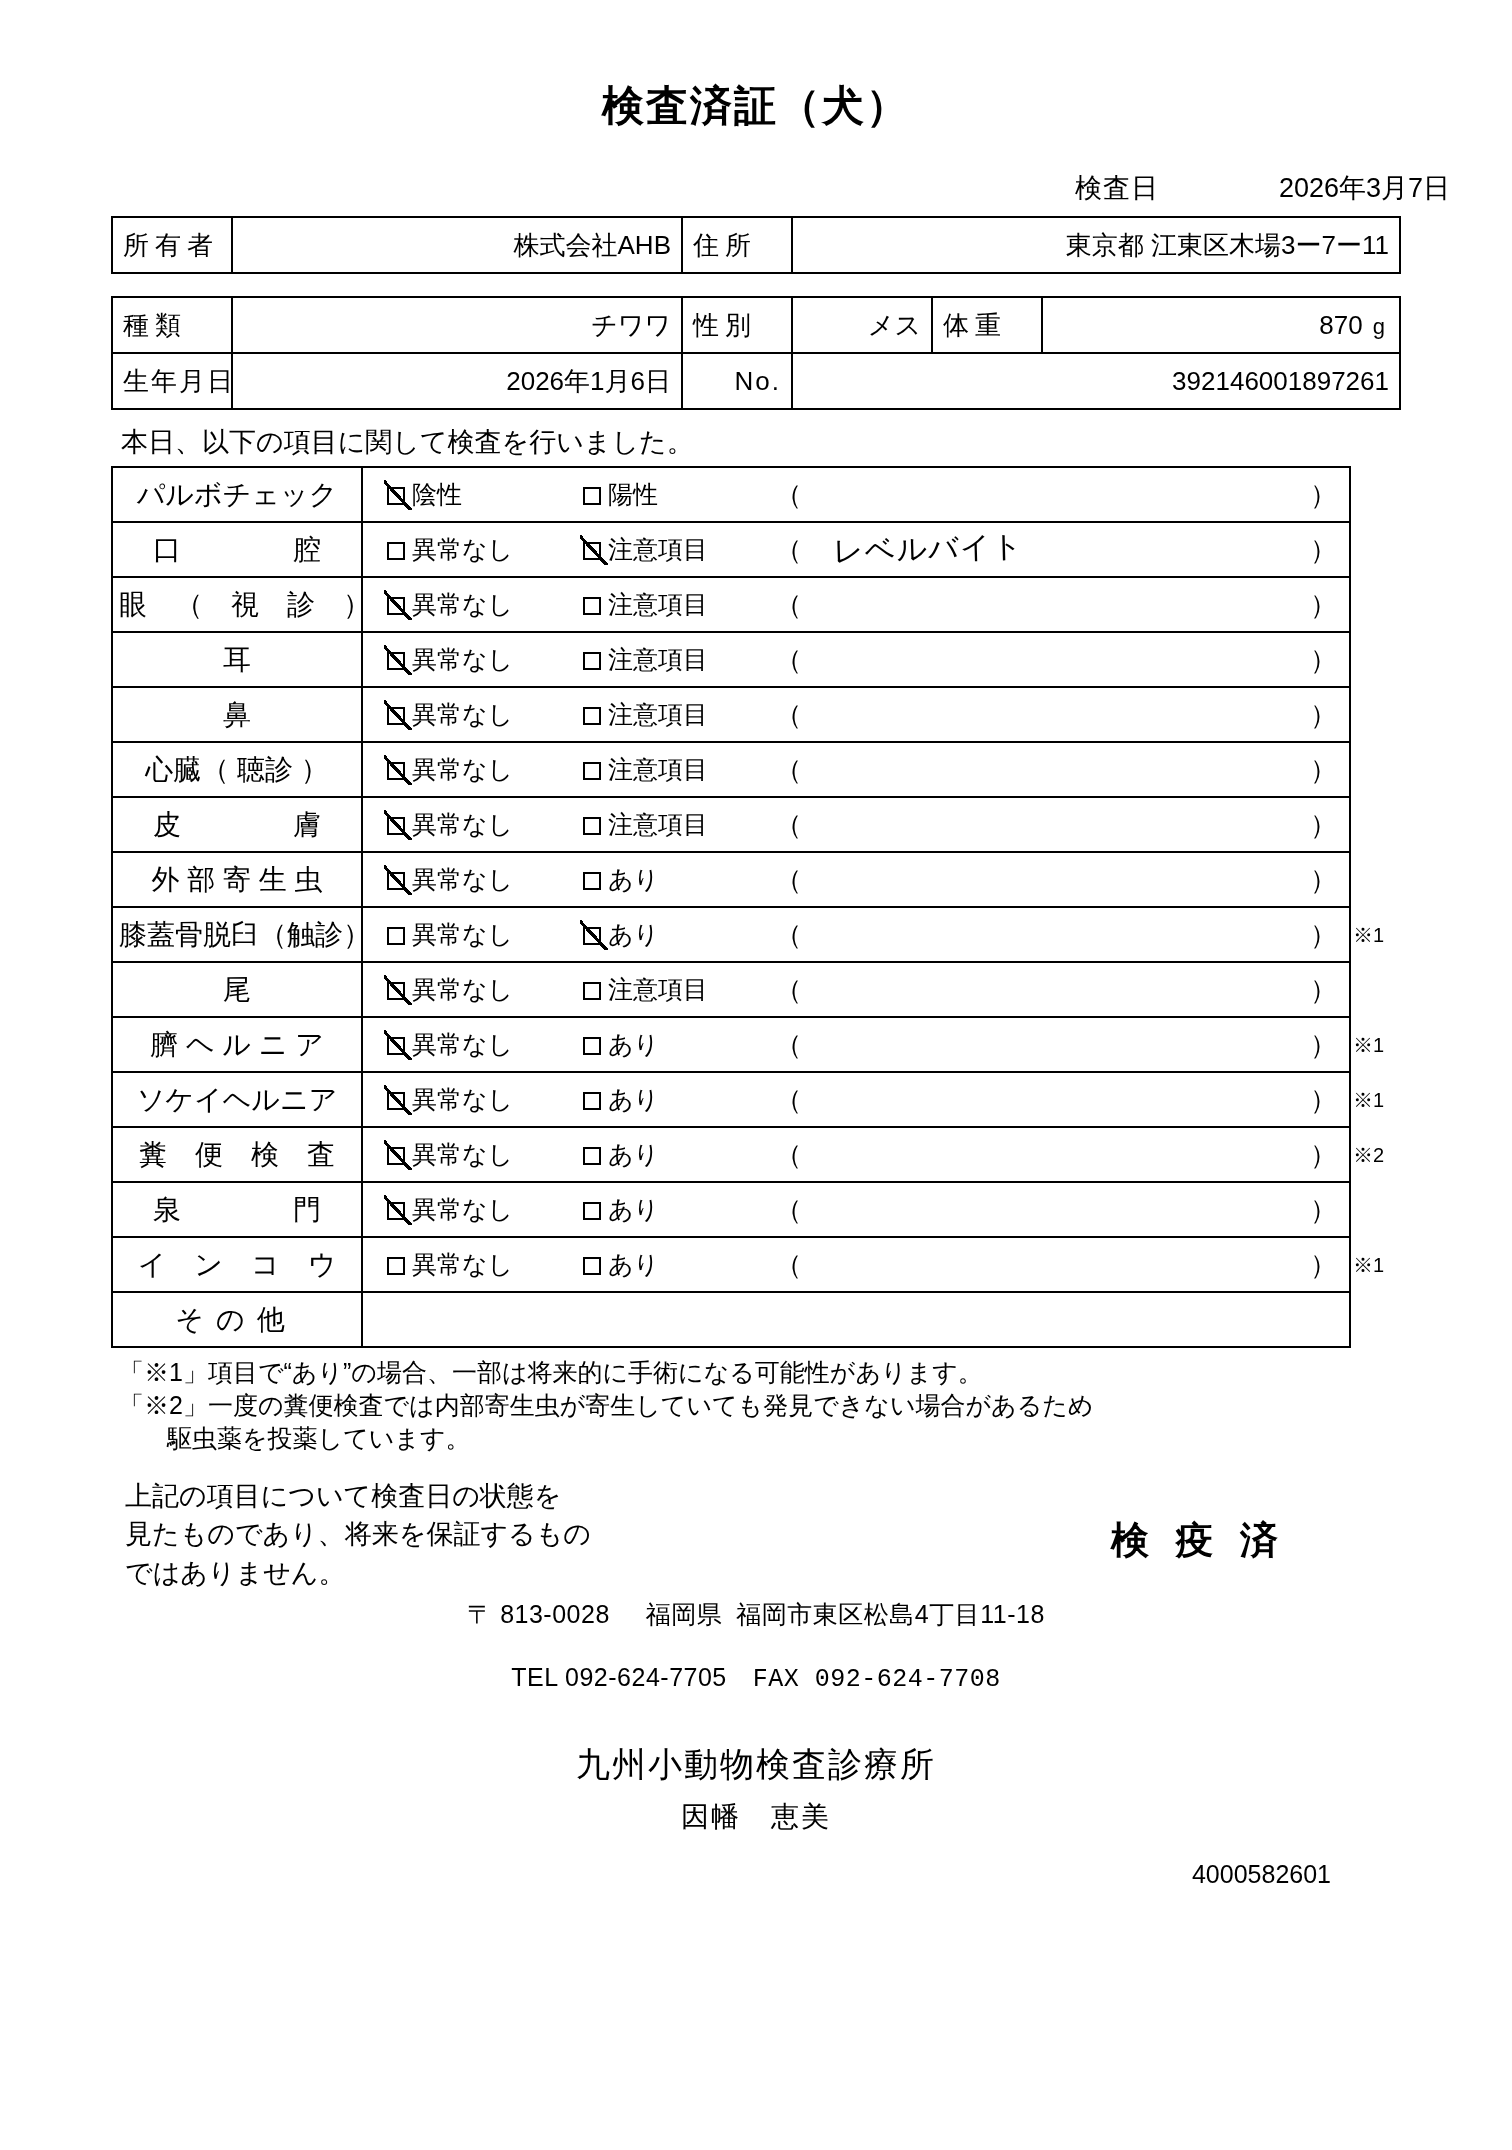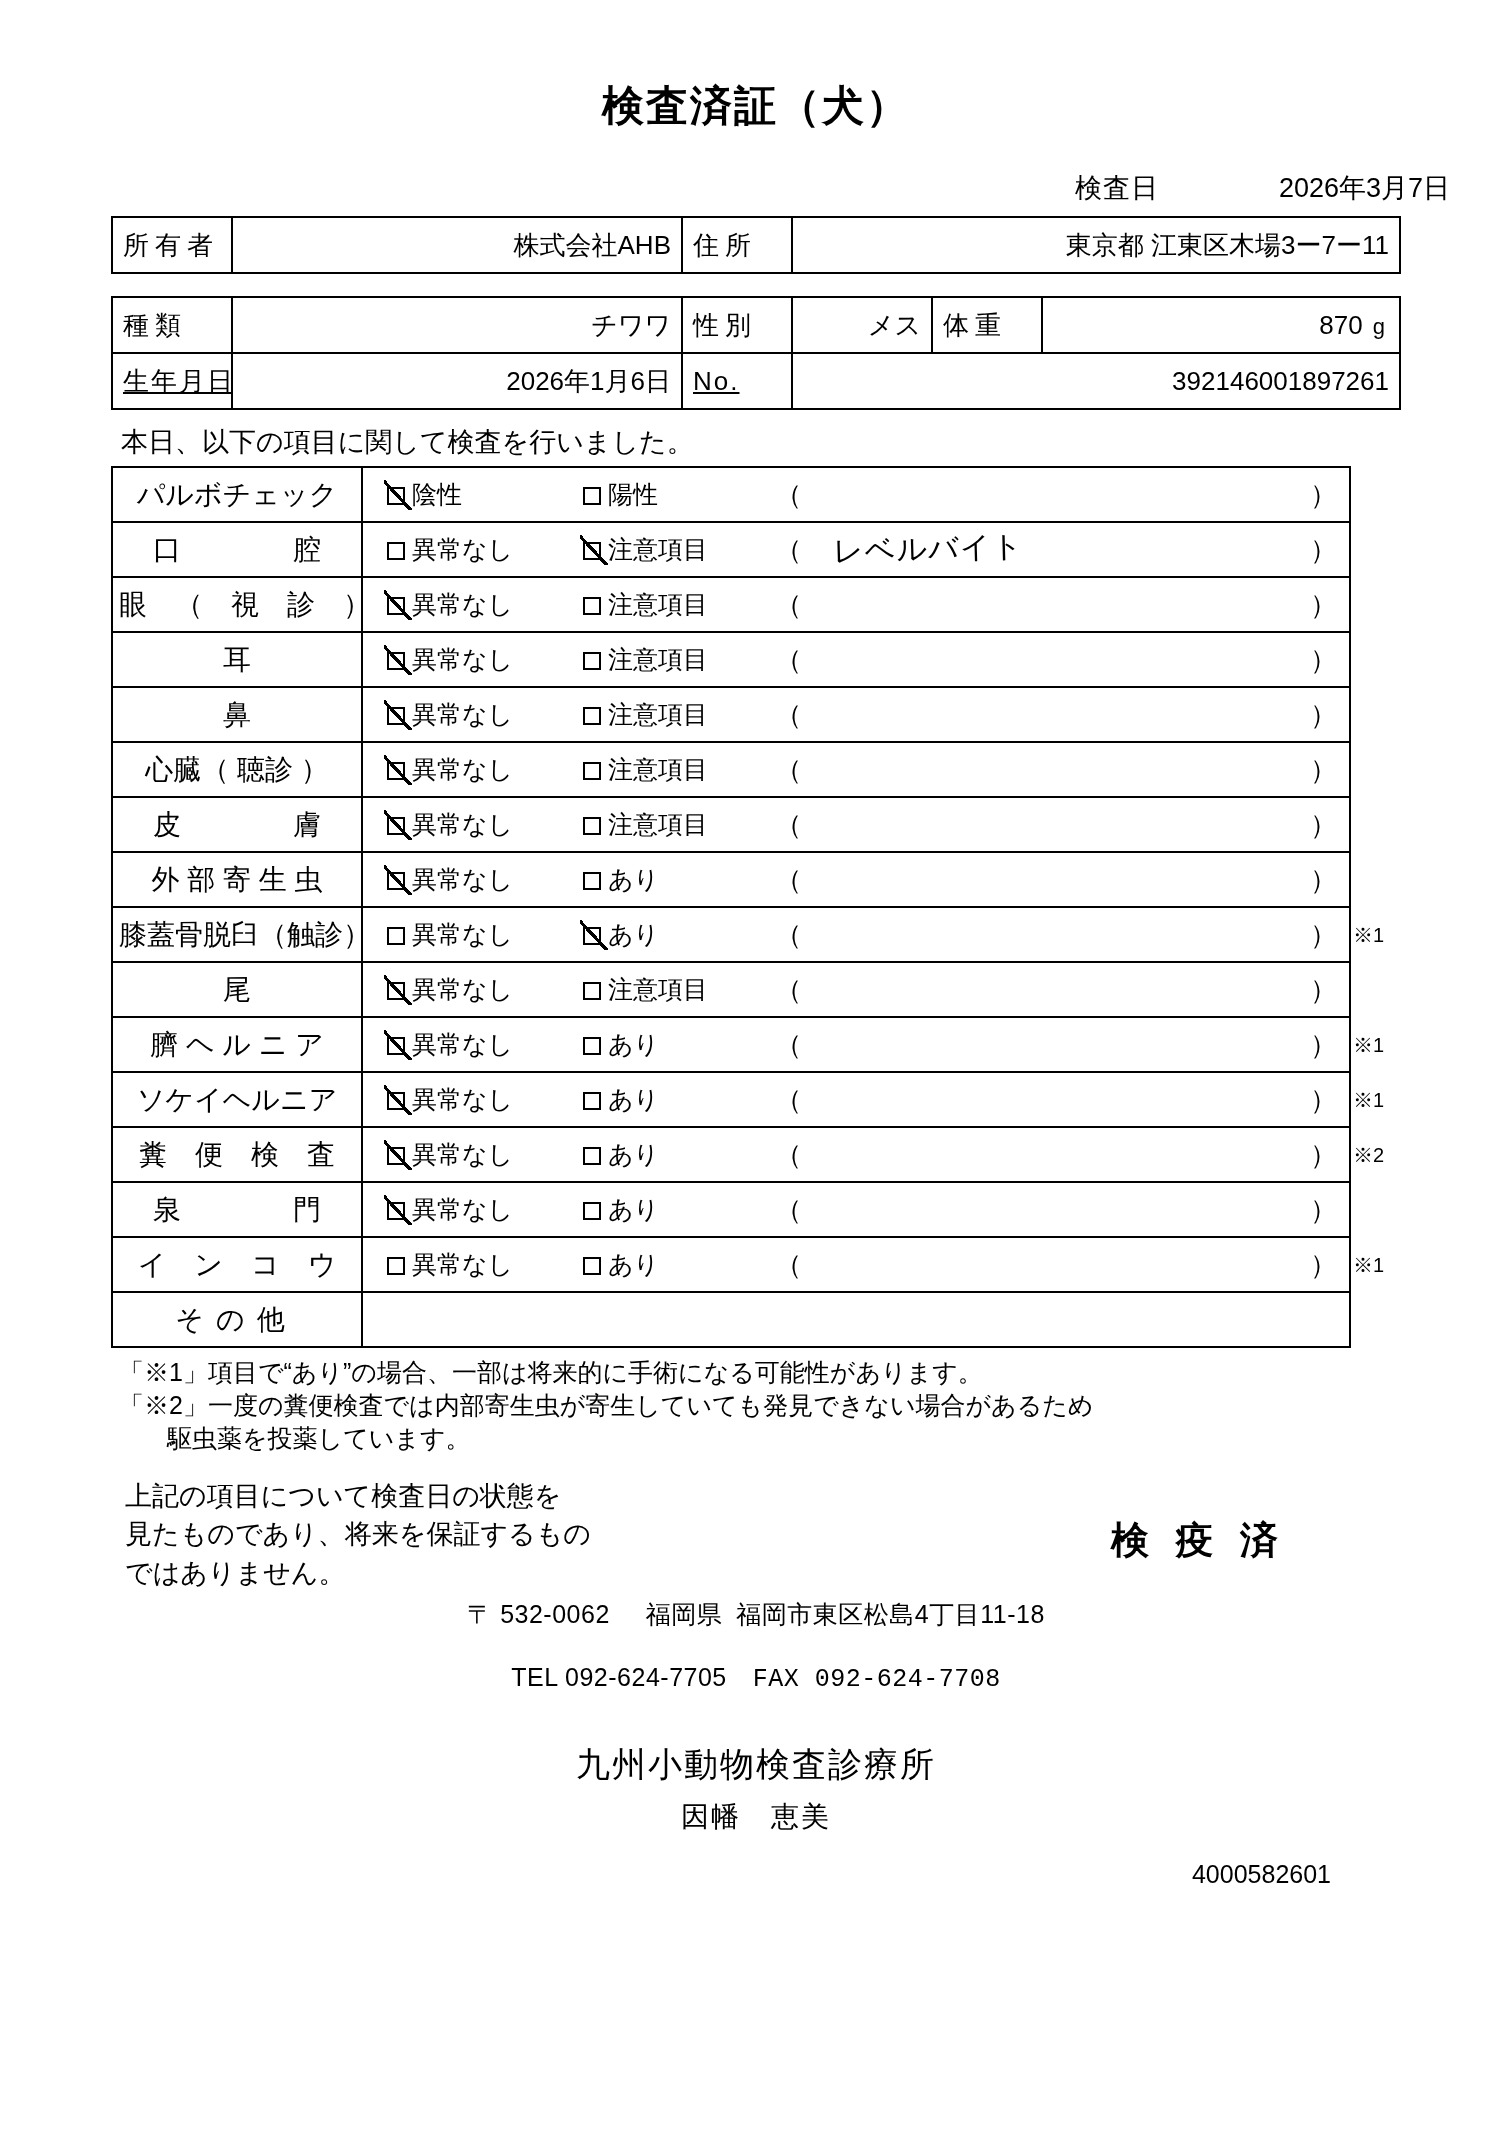--- a/index.html
+++ b/index.html
@@ -65,23 +65,22 @@
     vertical-align: middle;
     white-space: nowrap;
     overflow: hidden;
   }
   td.lbl {
     text-align: left;
     letter-spacing: 6px;
     padding-right: 4px;
   }
   td.lbl-tight {
-    text-align: left;
+    text-align: right;
     letter-spacing: 2px;
-    text-decoration: underline;
   }
   td.val {
     text-align: right;
   }
 
   .weight-cell {
     text-align: right;
     padding-right: 14px !important;
   }
   .weight-unit {
@@ -490,21 +489,21 @@
     <div class="statement">
       <div>上記の項目について検査日の状態を</div>
       <div>見たものであり、将来を保証するもの</div>
       <div>ではありません。</div>
     </div>
     <div class="stamp">検 疫 済</div>
   </div>
 
   <div class="clinic">
     <div class="addr-line">
-      <span class="zip">〒 532-0062</span><span class="pref">福岡県</span><span>福岡市東区松島4丁目11-18</span>
+      <span class="zip">〒 813-0028</span><span class="pref">福岡県</span><span>福岡市東区松島4丁目11-18</span>
     </div>
     <div class="tel-line">
       <span>TEL 092-624-7705</span><span class="fax">FAX 092-624-7708</span>
     </div>
     <div class="clinic-name">九州小動物検査診療所</div>
     <div class="vet-name">因幡　恵美</div>
   </div>
 
   <div class="serial">4000582601</div>
 

